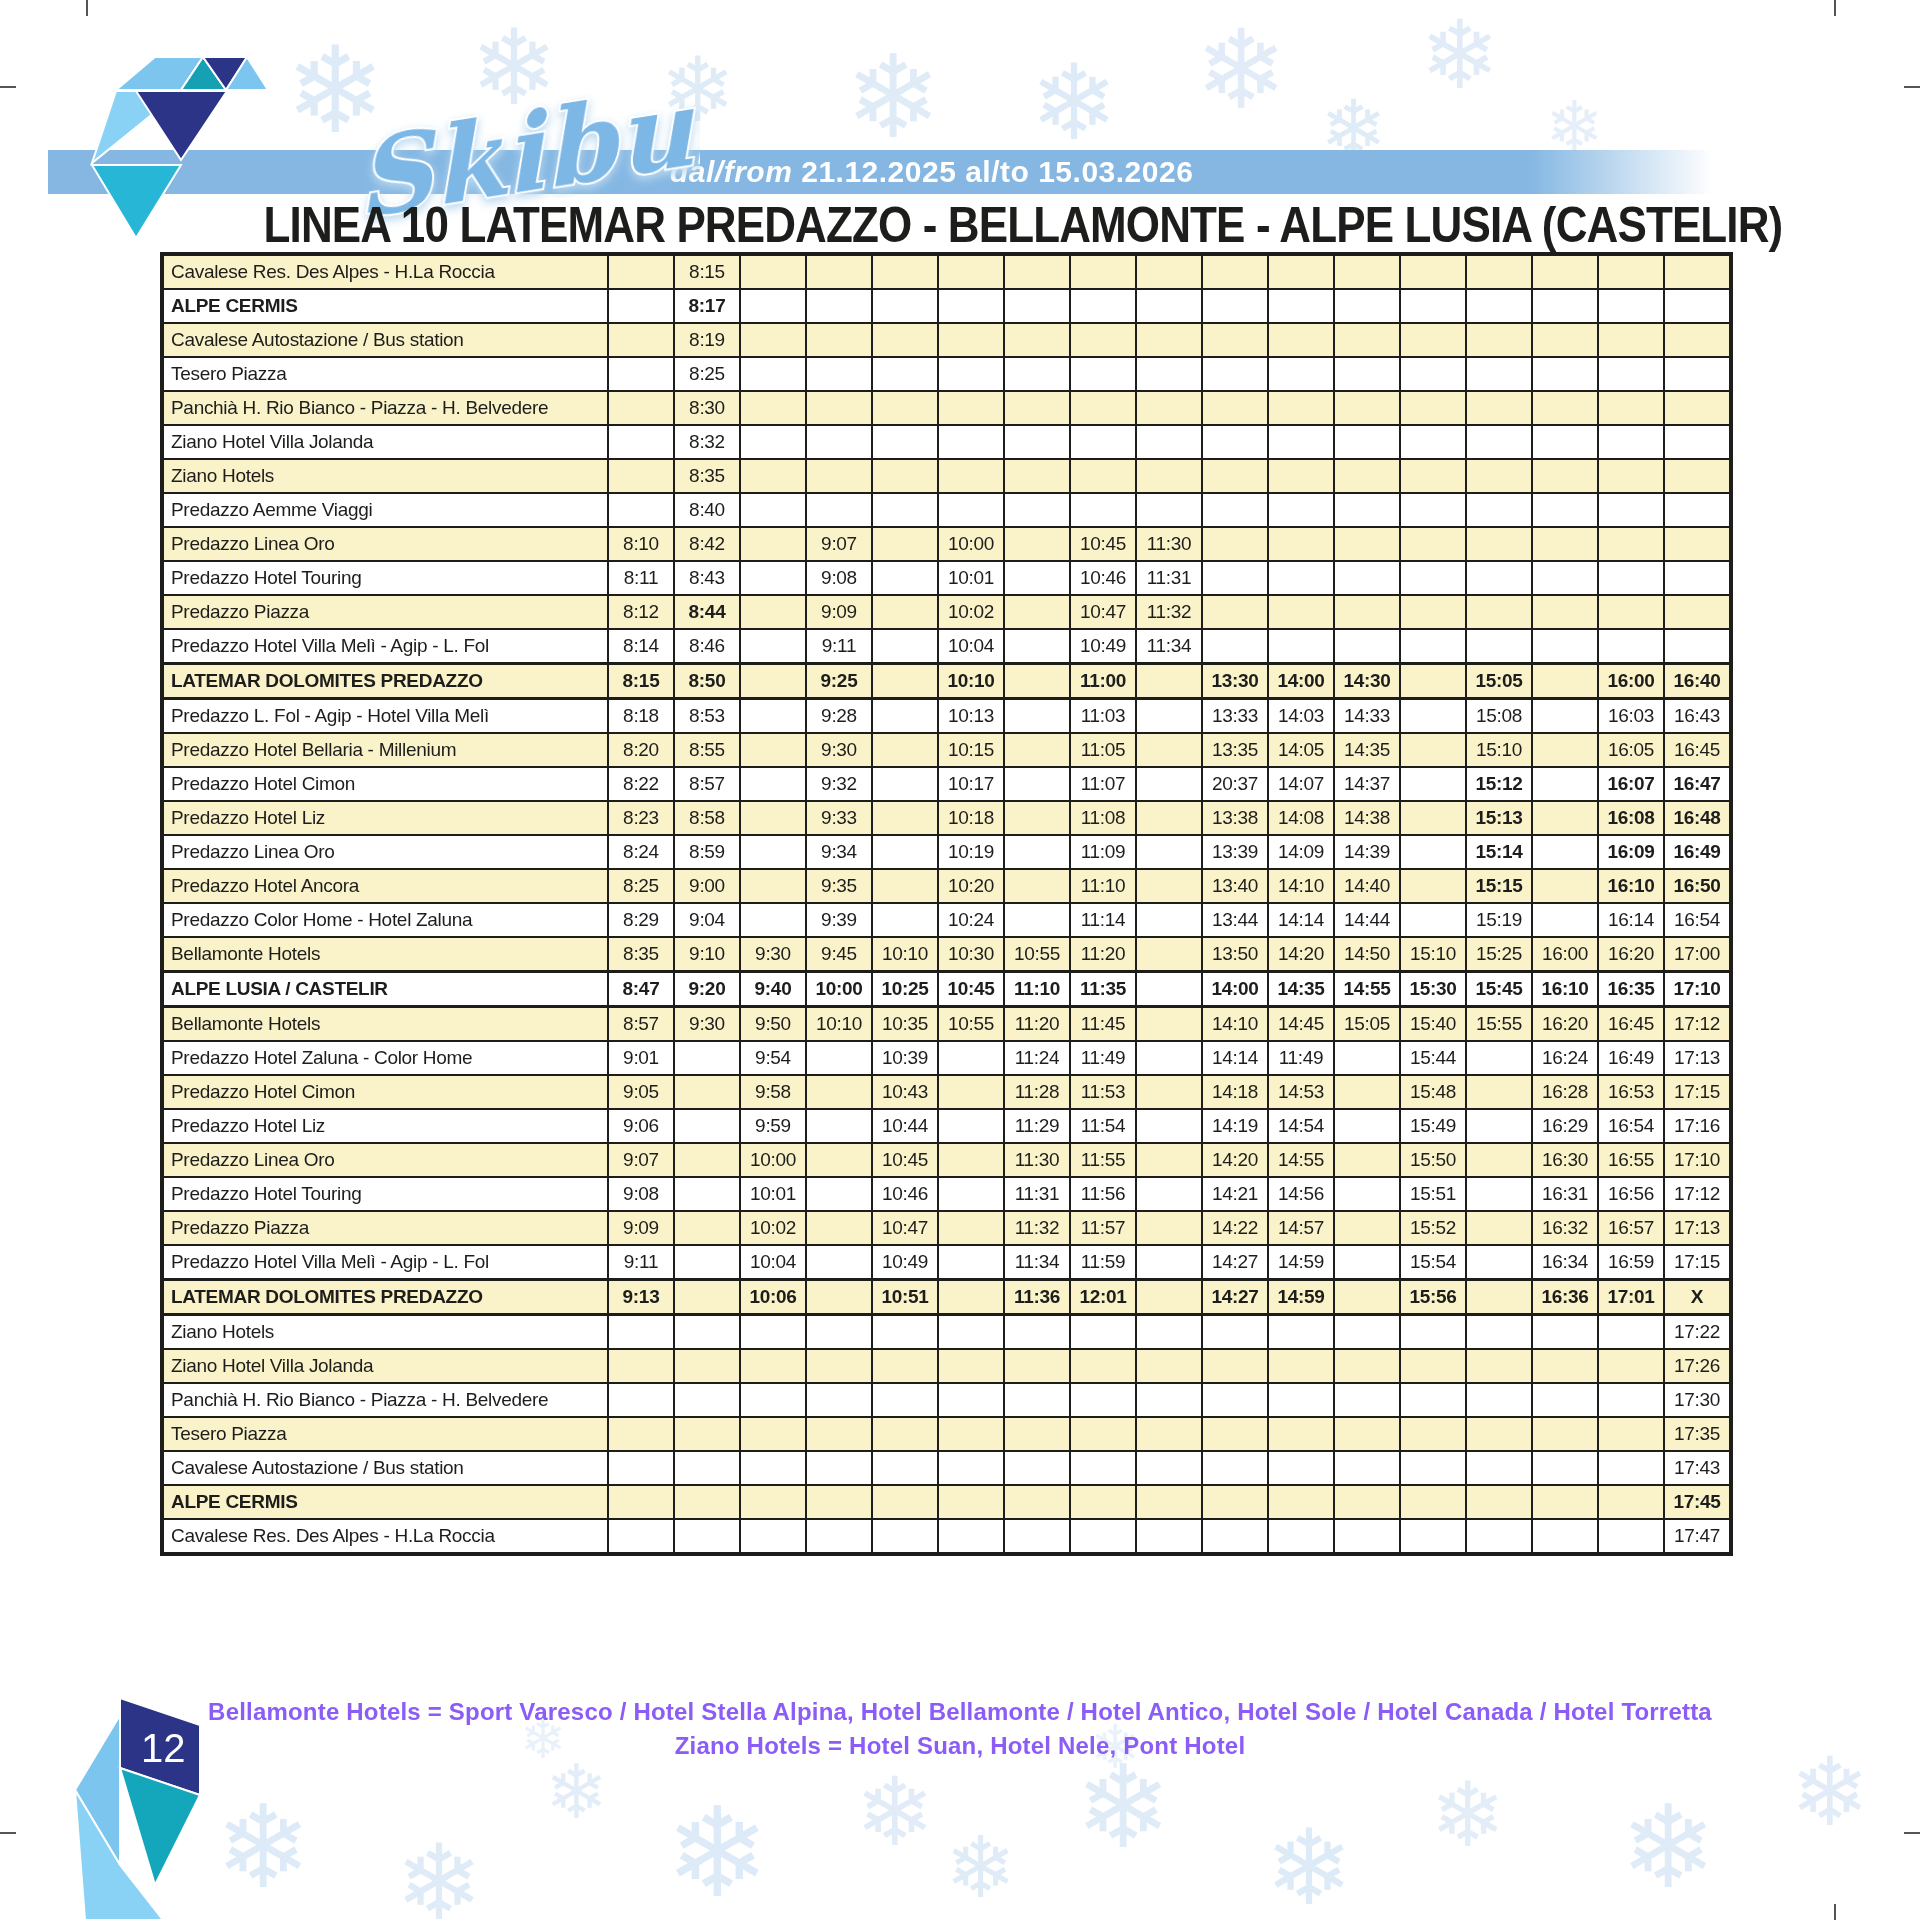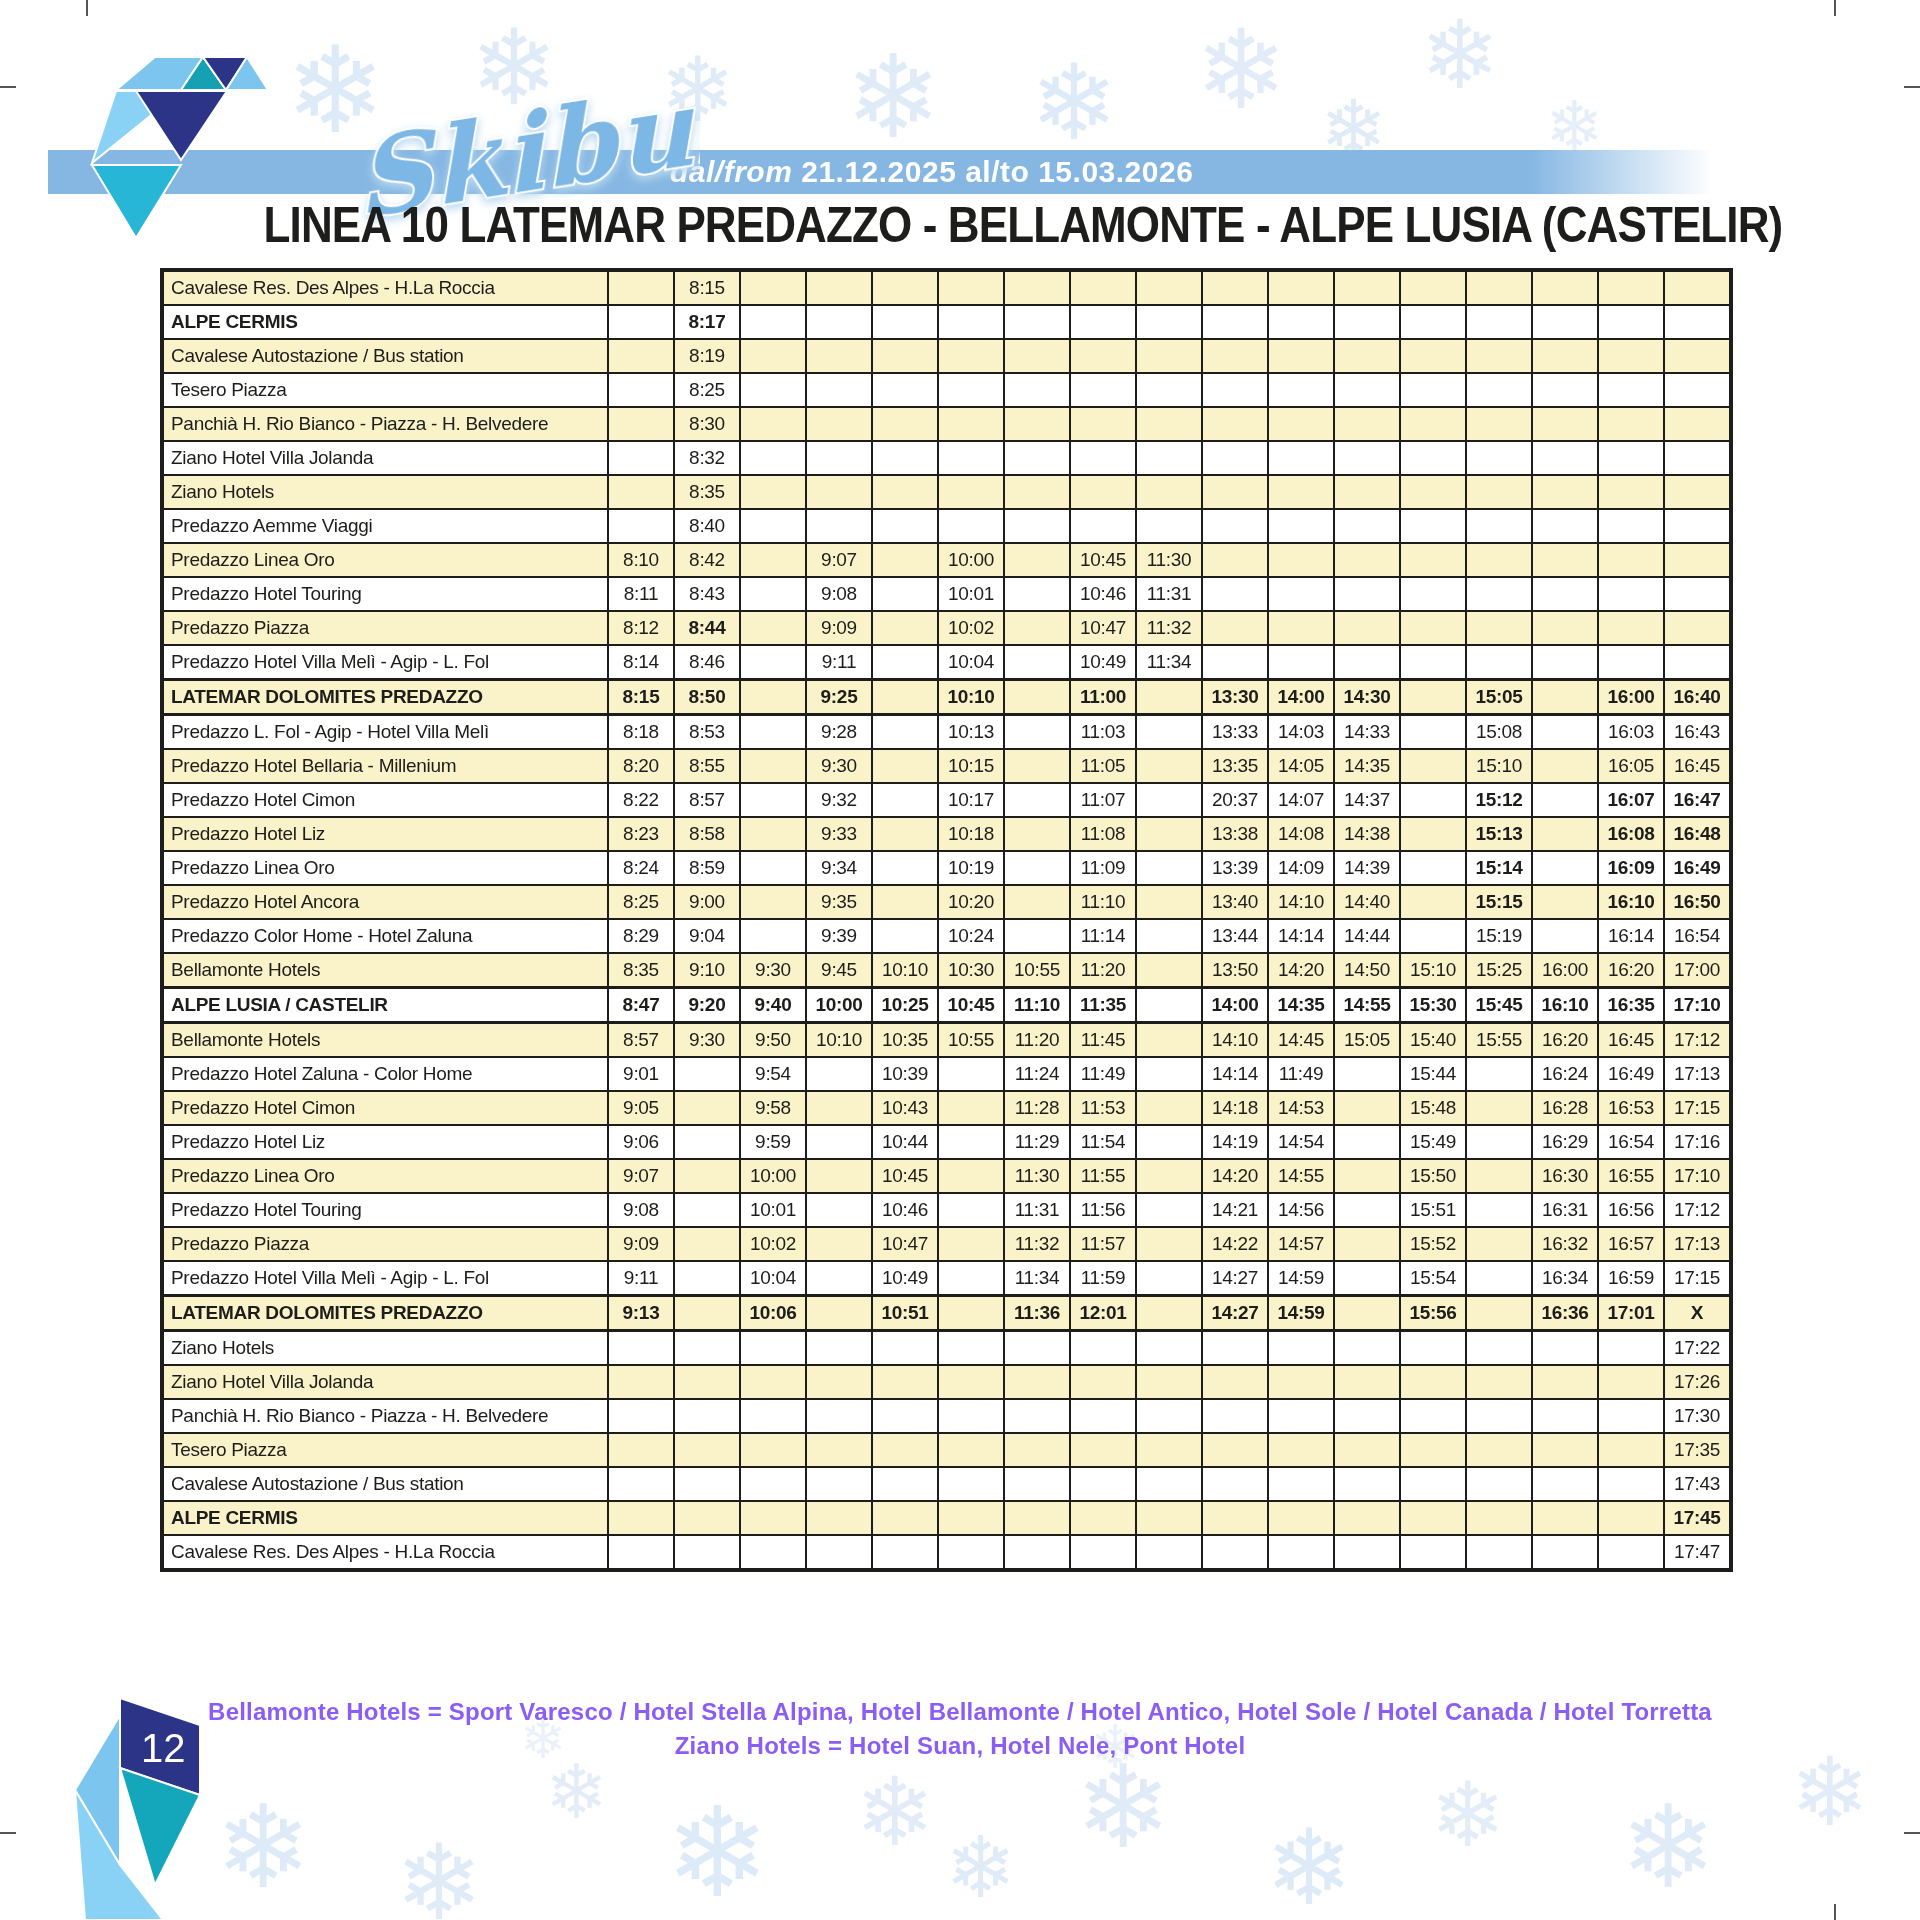--- a/index.html
+++ b/index.html
@@ -31,21 +31,21 @@
   }
   .gem{position:absolute;z-index:2;}
   
   .page-title{
     position:absolute;left:160px;top:196px;width:1564px;z-index:3;
     text-align:center;font-weight:700;font-size:50px;color:#1d1d1b;white-space:nowrap;
   }
   .page-title .squeeze{display:inline-block;transform:scaleX(.88);transform-origin:center;letter-spacing:-1px;}
   
   .tt-wrap{position:absolute;left:160px;top:252px;z-index:3;}
-  table.tt{border-collapse:collapse;table-layout:fixed;background:#fde047;border:4px solid #1d1d1b;margin-top:16px;}
+  table.tt{border-collapse:collapse;table-layout:fixed;background:#fde047;border:4px solid #1d1d1b;}
   table.tt td{
     border:2px solid #1d1d1b;height:32px;padding:0;overflow:hidden;white-space:nowrap;
     font-size:19px;letter-spacing:-0.3px;vertical-align:middle;
   }
   table.tt td.stop{width:436px;text-align:left;padding-left:7px;}
   table.tt td.time{width:64px;text-align:center;}
   tr.yellow td{background:#faf3c9;}
   tr.white td{background:#ffffff;}
   tr.bold-row td{font-weight:700;}
   tr.emph td{border-top-width:3px;border-bottom-width:3px;}

